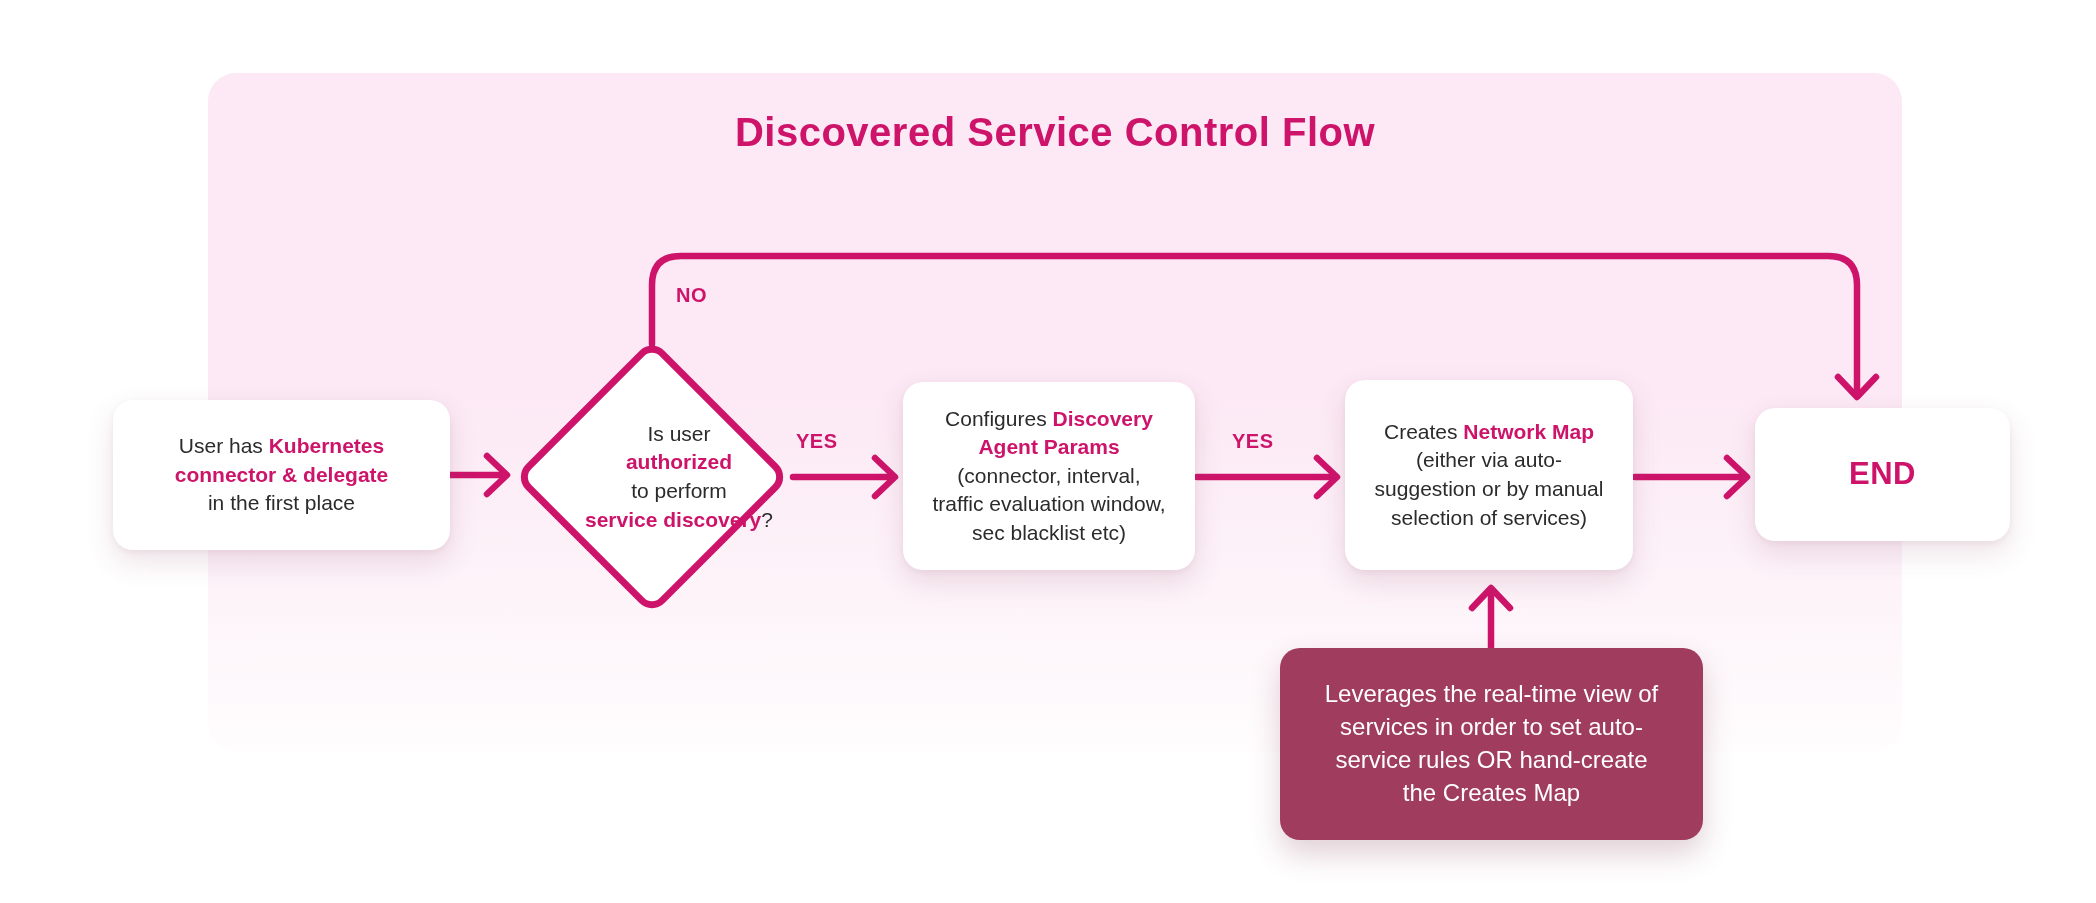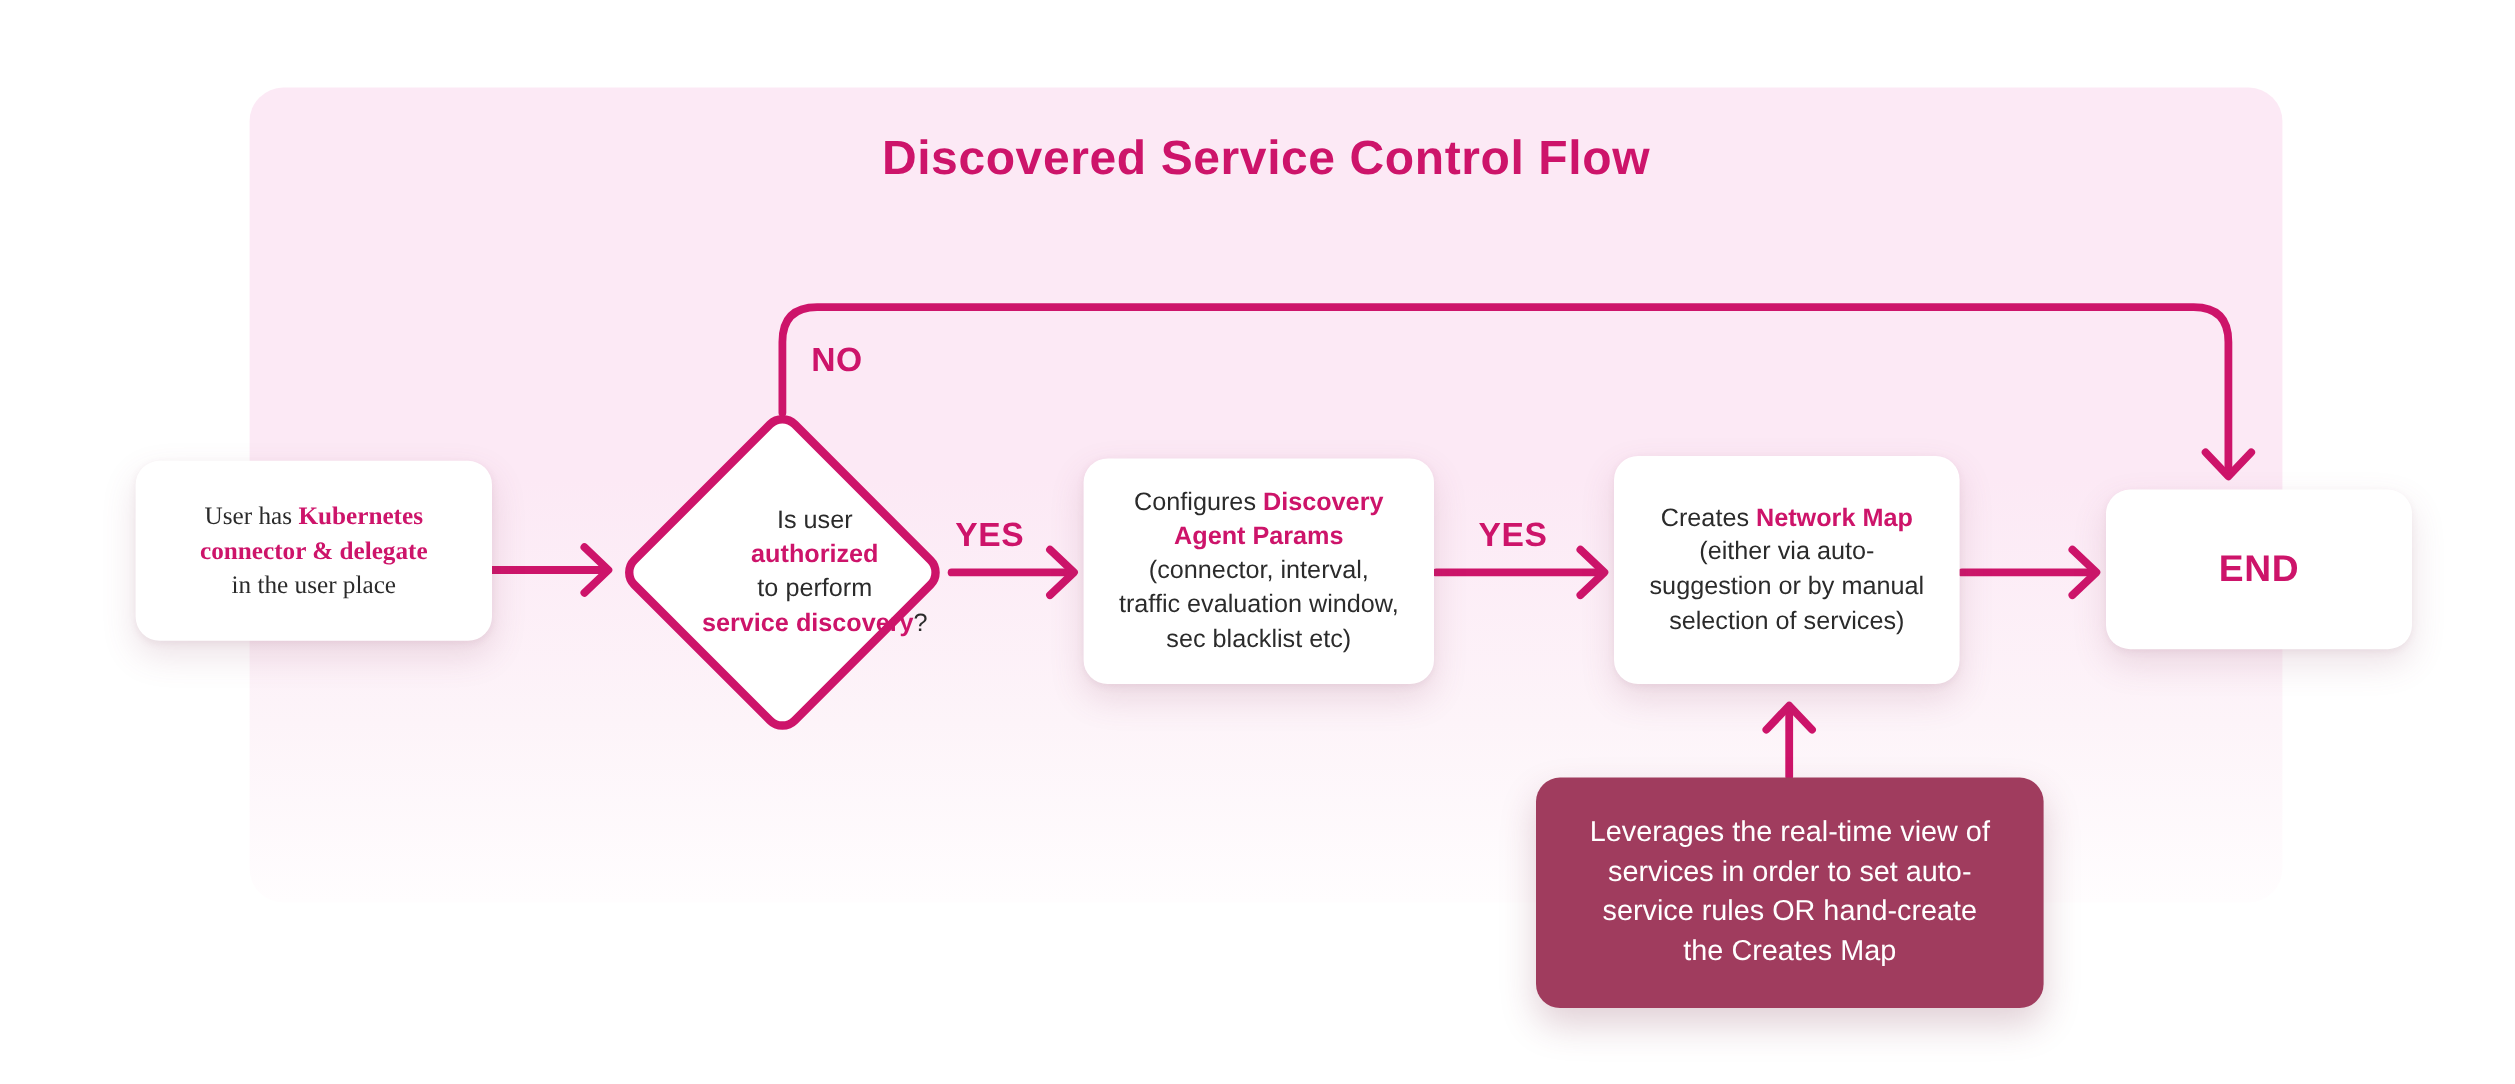--- a/index.html
+++ b/index.html
@@ -37,21 +37,21 @@
     background:#ffffff;
     border-radius:20px;
     display:flex;align-items:center;justify-content:center;
     text-align:center;
     color:var(--text-dark);
     font-size:21px;line-height:1.36;
     box-shadow:0 12px 28px rgba(141,73,106,0.16), 0 2px 6px rgba(141,73,106,0.08);
     padding:10px 16px;
   }
   .accent-text{color:var(--accent);font-weight:700;}
-  #node-start{left:113px;top:384px;width:297px;height:150px;font-family:Liberation Serif, serif;}
+  #node-start{left:113px;top:400px;width:337px;height:150px;}
   #node-configure{left:903px;top:382px;width:292px;height:188px;}
   #node-create-map{left:1345px;top:380px;width:288px;height:190px;}
   #node-end{
     left:1755px;top:408px;width:255px;height:133px;
     font-size:31px;font-weight:700;color:var(--accent);
     letter-spacing:0.5px;
   }
   .diamond-shape{
     position:absolute;
     left:554px;top:379px;width:196px;height:196px;
@@ -75,21 +75,21 @@
     border-radius:20px;
     display:flex;align-items:center;justify-content:center;
     text-align:center;
     color:var(--note-text);
     font-size:24px;line-height:1.37;
     box-shadow:0 14px 30px rgba(120,40,70,0.22);
     padding:12px 5px;
   }
   .edge-label{
     position:absolute;
-    font-size:28px;font-weight:700;
+    font-size:20px;font-weight:700;
     color:var(--accent);
     letter-spacing:0.5px;
   }
   #label-no{left:676px;top:284px;}
   #label-yes-1{left:796px;top:430px;}
   #label-yes-2{left:1232px;top:430px;}
   svg.edges{
     position:absolute;left:0;top:0;width:2096px;height:903px;
     pointer-events:none;
   }
@@ -125,21 +125,21 @@
     <path d="M 1727 458 L 1747 477 L 1727 496"></path>
 
     <path d="M 652 344 V 285 Q 652 256 681 256 H 1828 Q 1857 256 1857 285 V 394"></path>
     <path d="M 1838 377 L 1857 397 L 1876 377"></path>
 
     <path d="M 1491 647 V 592"></path>
     <path d="M 1472 608 L 1491 588 L 1510 608"></path>
   </svg>
 
   <div id="node-start" class="card">
-    <div><span>User has </span><span class="accent-text">Kubernetes</span><br><span class="accent-text">connector &amp; delegate</span><br><span>in the user place</span></div>
+    <div><span>User has </span><span class="accent-text">Kubernetes</span><br><span class="accent-text">connector &amp; delegate</span><br><span>in the first place</span></div>
   </div>
 
   <div class="diamond-shape"></div>
   <div class="diamond-label">
     <div><span>Is user</span><br><span class="accent-text">authorized</span><br><span>to perform</span><br><span class="accent-text">service discovery</span><span>?</span></div>
   </div>
 
   <div id="node-create-map" class="card">
     <div><span>Creates </span><span class="accent-text">Network Map</span><br><span>(either via auto-</span><br><span>suggestion or by manual</span><br><span>selection of services)</span></div>
   </div>

